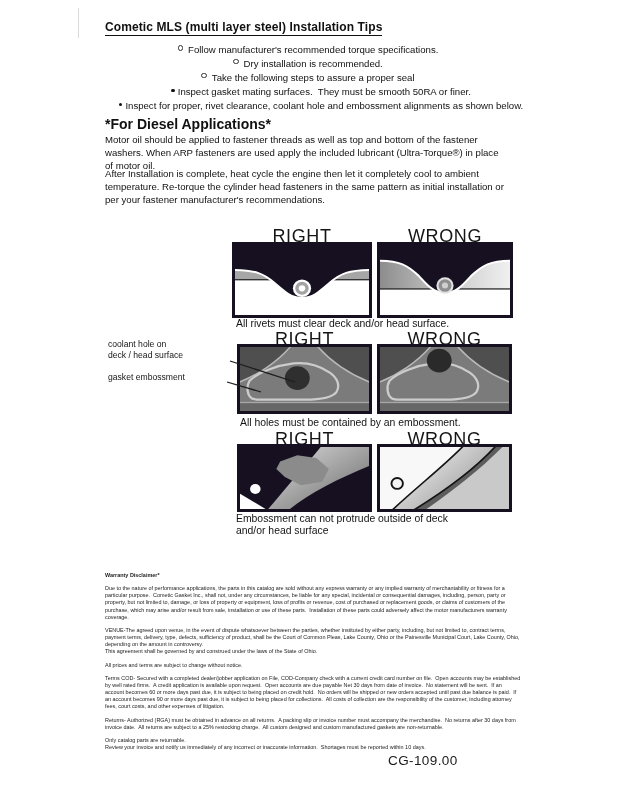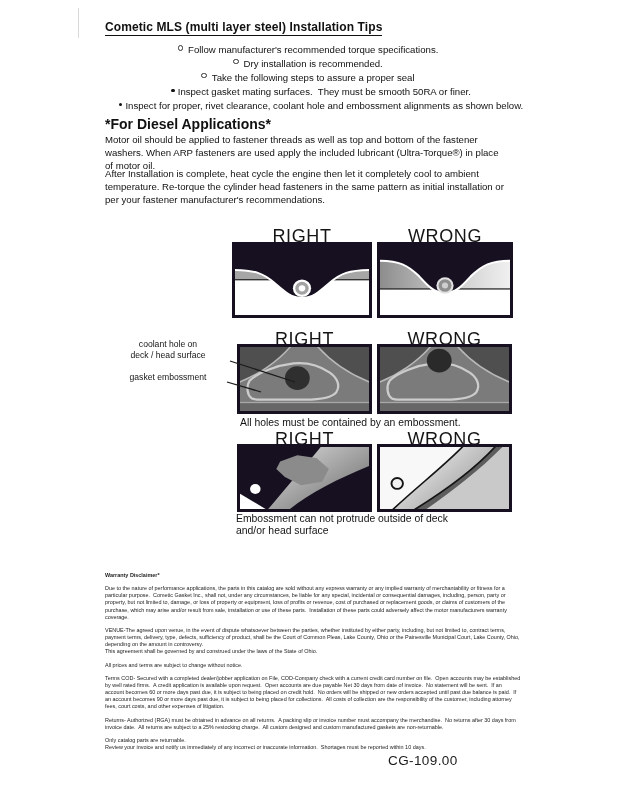--- a/index.html
+++ b/index.html
@@ -14,21 +14,21 @@
   .odot{display:inline-block;width:3.4px;height:3.4px;border:1px solid #333;border-radius:50%;
         margin-right:5px;vertical-align:2.5px;}
   .bdot{display:inline-block;width:3.6px;height:3.6px;background:#111;border-radius:50%;
         margin-right:3px;vertical-align:2.5px;}
   .diesel-h{position:absolute;left:105px;top:116px;font-size:14px;font-weight:bold;}
   .para{position:absolute;left:105px;width:403px;font-size:9.6px;line-height:13.2px;white-space:pre-wrap;}
   .dg-label{position:absolute;font-size:18px;letter-spacing:.6px;text-align:center;color:#151515;}
   .dg-box{position:absolute;border:3px solid #171020;background:#fff;}
   .dg-box svg{display:block;width:100%;height:100%;}
   .dg-caption{position:absolute;font-size:10.4px;color:#131313;line-height:12.4px;}
-  .ann-text{position:absolute;text-align:center;font-size:8.6px;line-height:10.6px;color:#151515;}
+  .ann-text{position:absolute;text-align:left;font-size:8.6px;line-height:10.6px;color:#151515;}
   .ann-overlay{position:absolute;left:105px;top:335px;width:285px;height:72px;pointer-events:none;}
   .disclaimer{position:absolute;left:105px;top:572px;width:417px;font-size:5.45px;
               line-height:7.15px;color:#1c1c1c;}
   .disc-h{font-weight:bold;margin:0 0 6px 0;}
   .disc-p{margin:0;white-space:pre-wrap;}
   .disc-gap{margin-top:6px;}
   .page-num{position:absolute;left:388px;top:753px;font-size:13.5px;letter-spacing:.4px;color:#1a1a1a;}
 </style>
 </head>
 <body>
@@ -82,20 +82,21 @@
       <rect x="0" y="47" width="136" height="1.4" fill="#2a2a2a"></rect>
       <path d="M-3,-3 H139 V17 C115,17 107,22 95,34 C87,43 80,52 68,52 C56,52 49,43 41,34 C29,22 21,17 -3,17 Z" fill="#171020" stroke="#ffffff" stroke-width="2.2"></path>
       <g>
         <circle cx="68" cy="44" r="9" fill="#e2e2e2"></circle>
         <circle cx="68" cy="44" r="6.8" fill="#8f8f8f"></circle>
         <circle cx="68" cy="44" r="3.2" fill="#cfcfcf"></circle>
       </g>
     </svg>
   </div>
 
+  <div class="dg-caption" style="left:236px;top:318px;">All rivets must clear deck and/or head surface.</div>
 
   <div class="dg-label" style="left:237px;top:329px;width:135px;">RIGHT</div>
   <div class="dg-label" style="left:377px;top:329px;width:135px;">WRONG</div>
 
   <div class="ann-text" style="left:108px;top:339px;width:120px;">
     <div>coolant hole on</div>
     <div>deck / head surface</div>
   </div>
   <div class="ann-text" style="left:108px;top:372px;width:120px;">gasket embossment</div>
 

